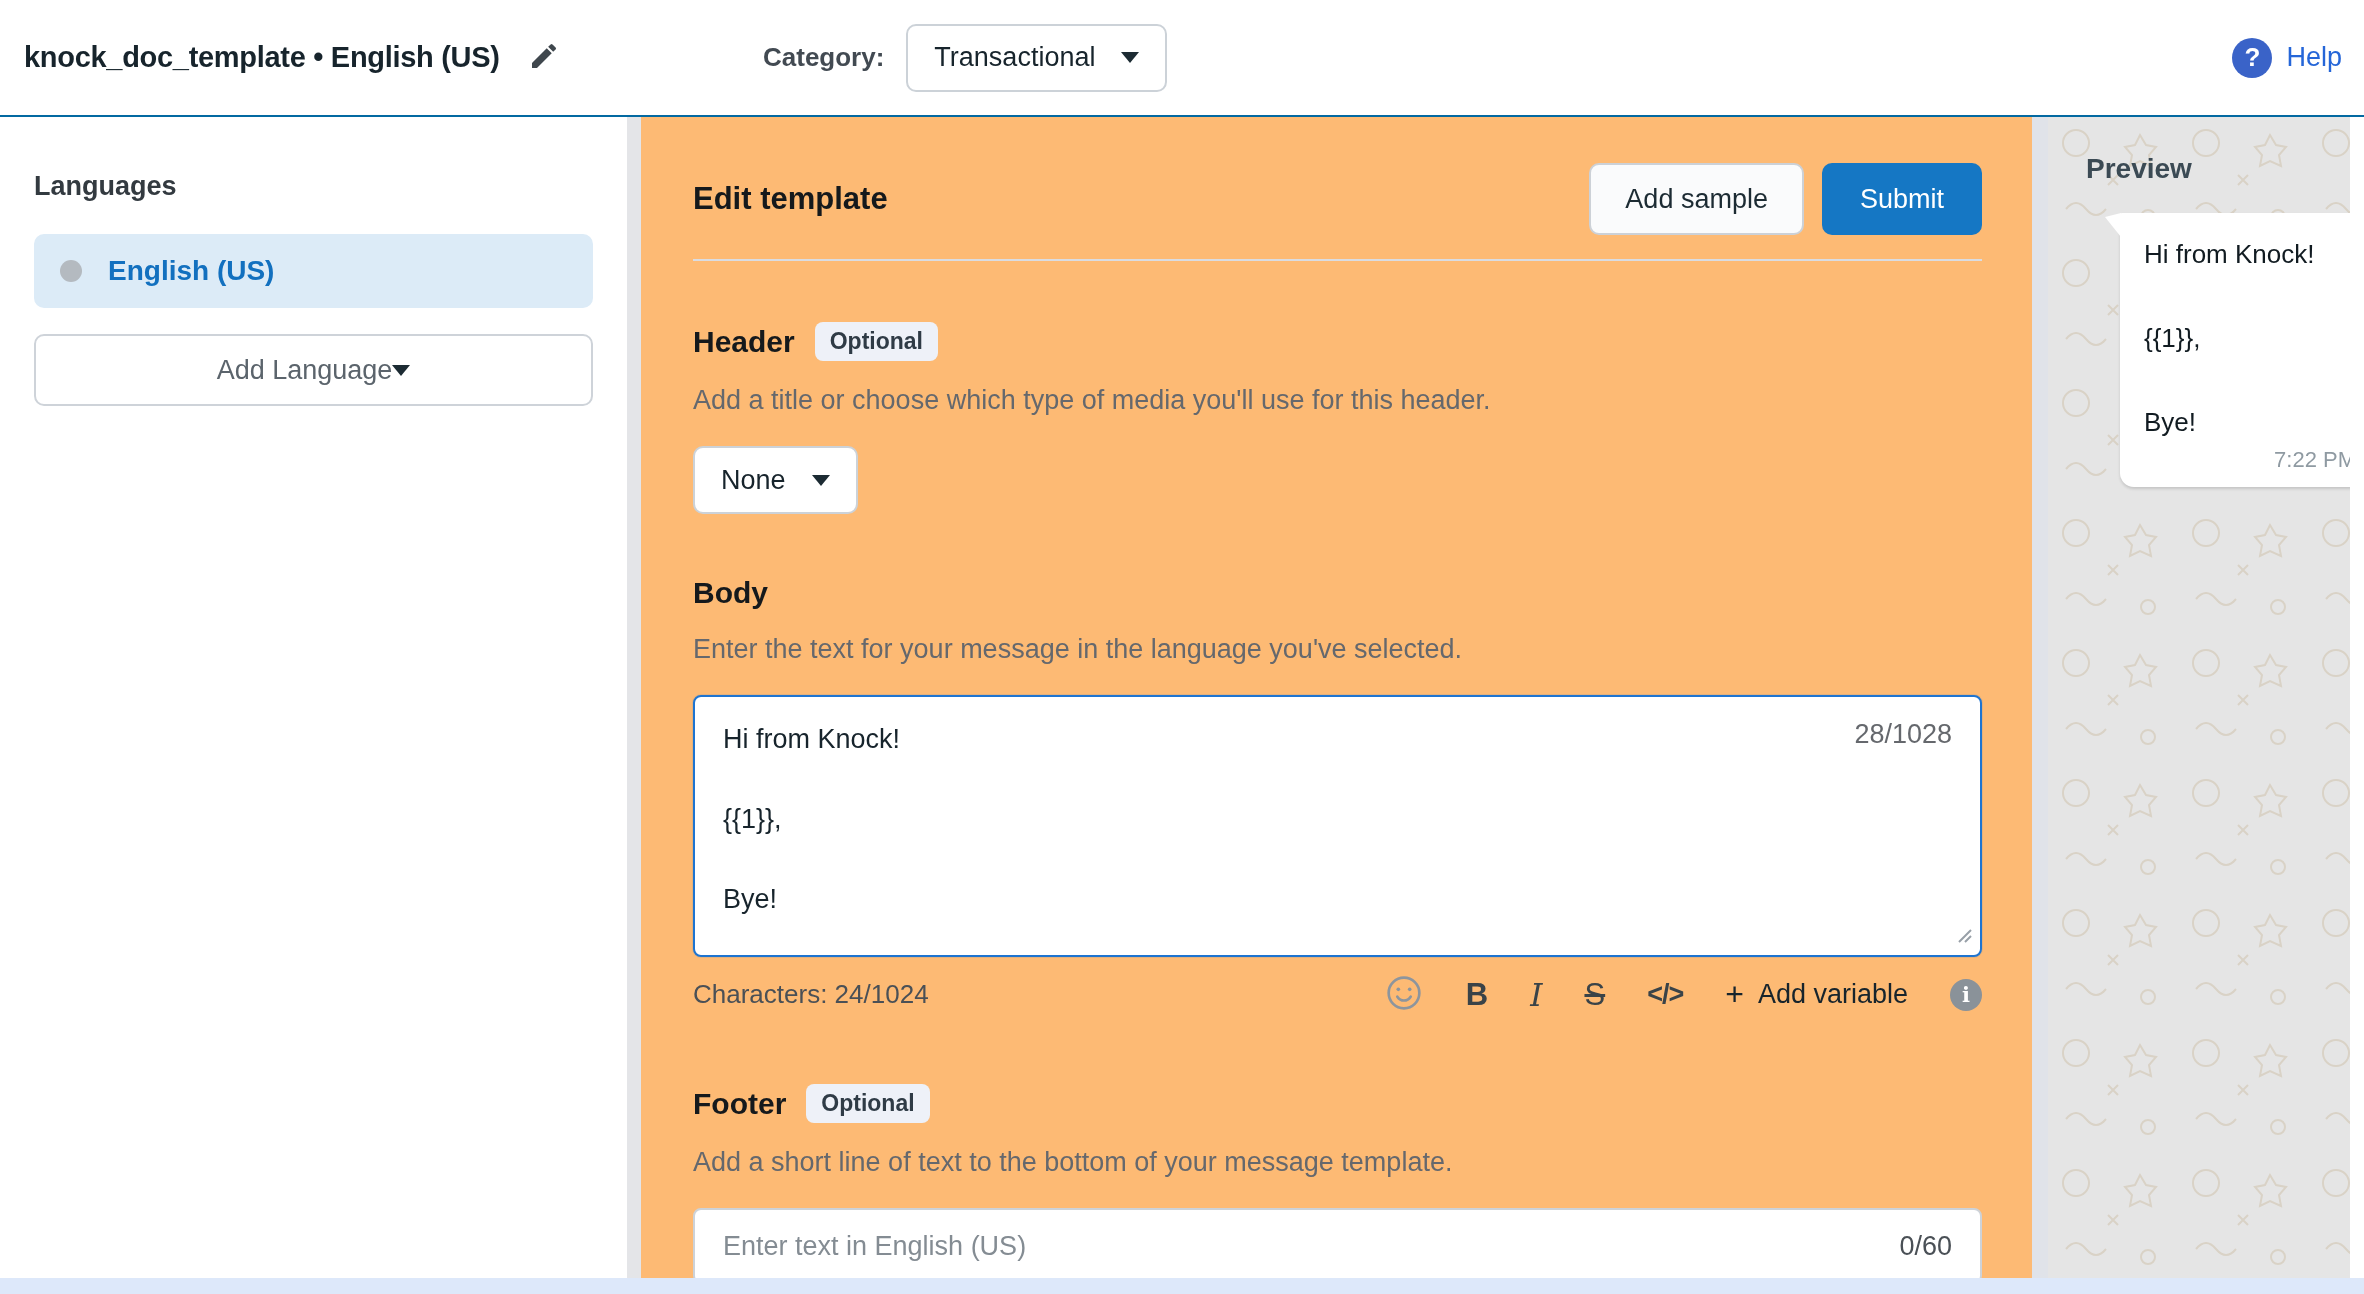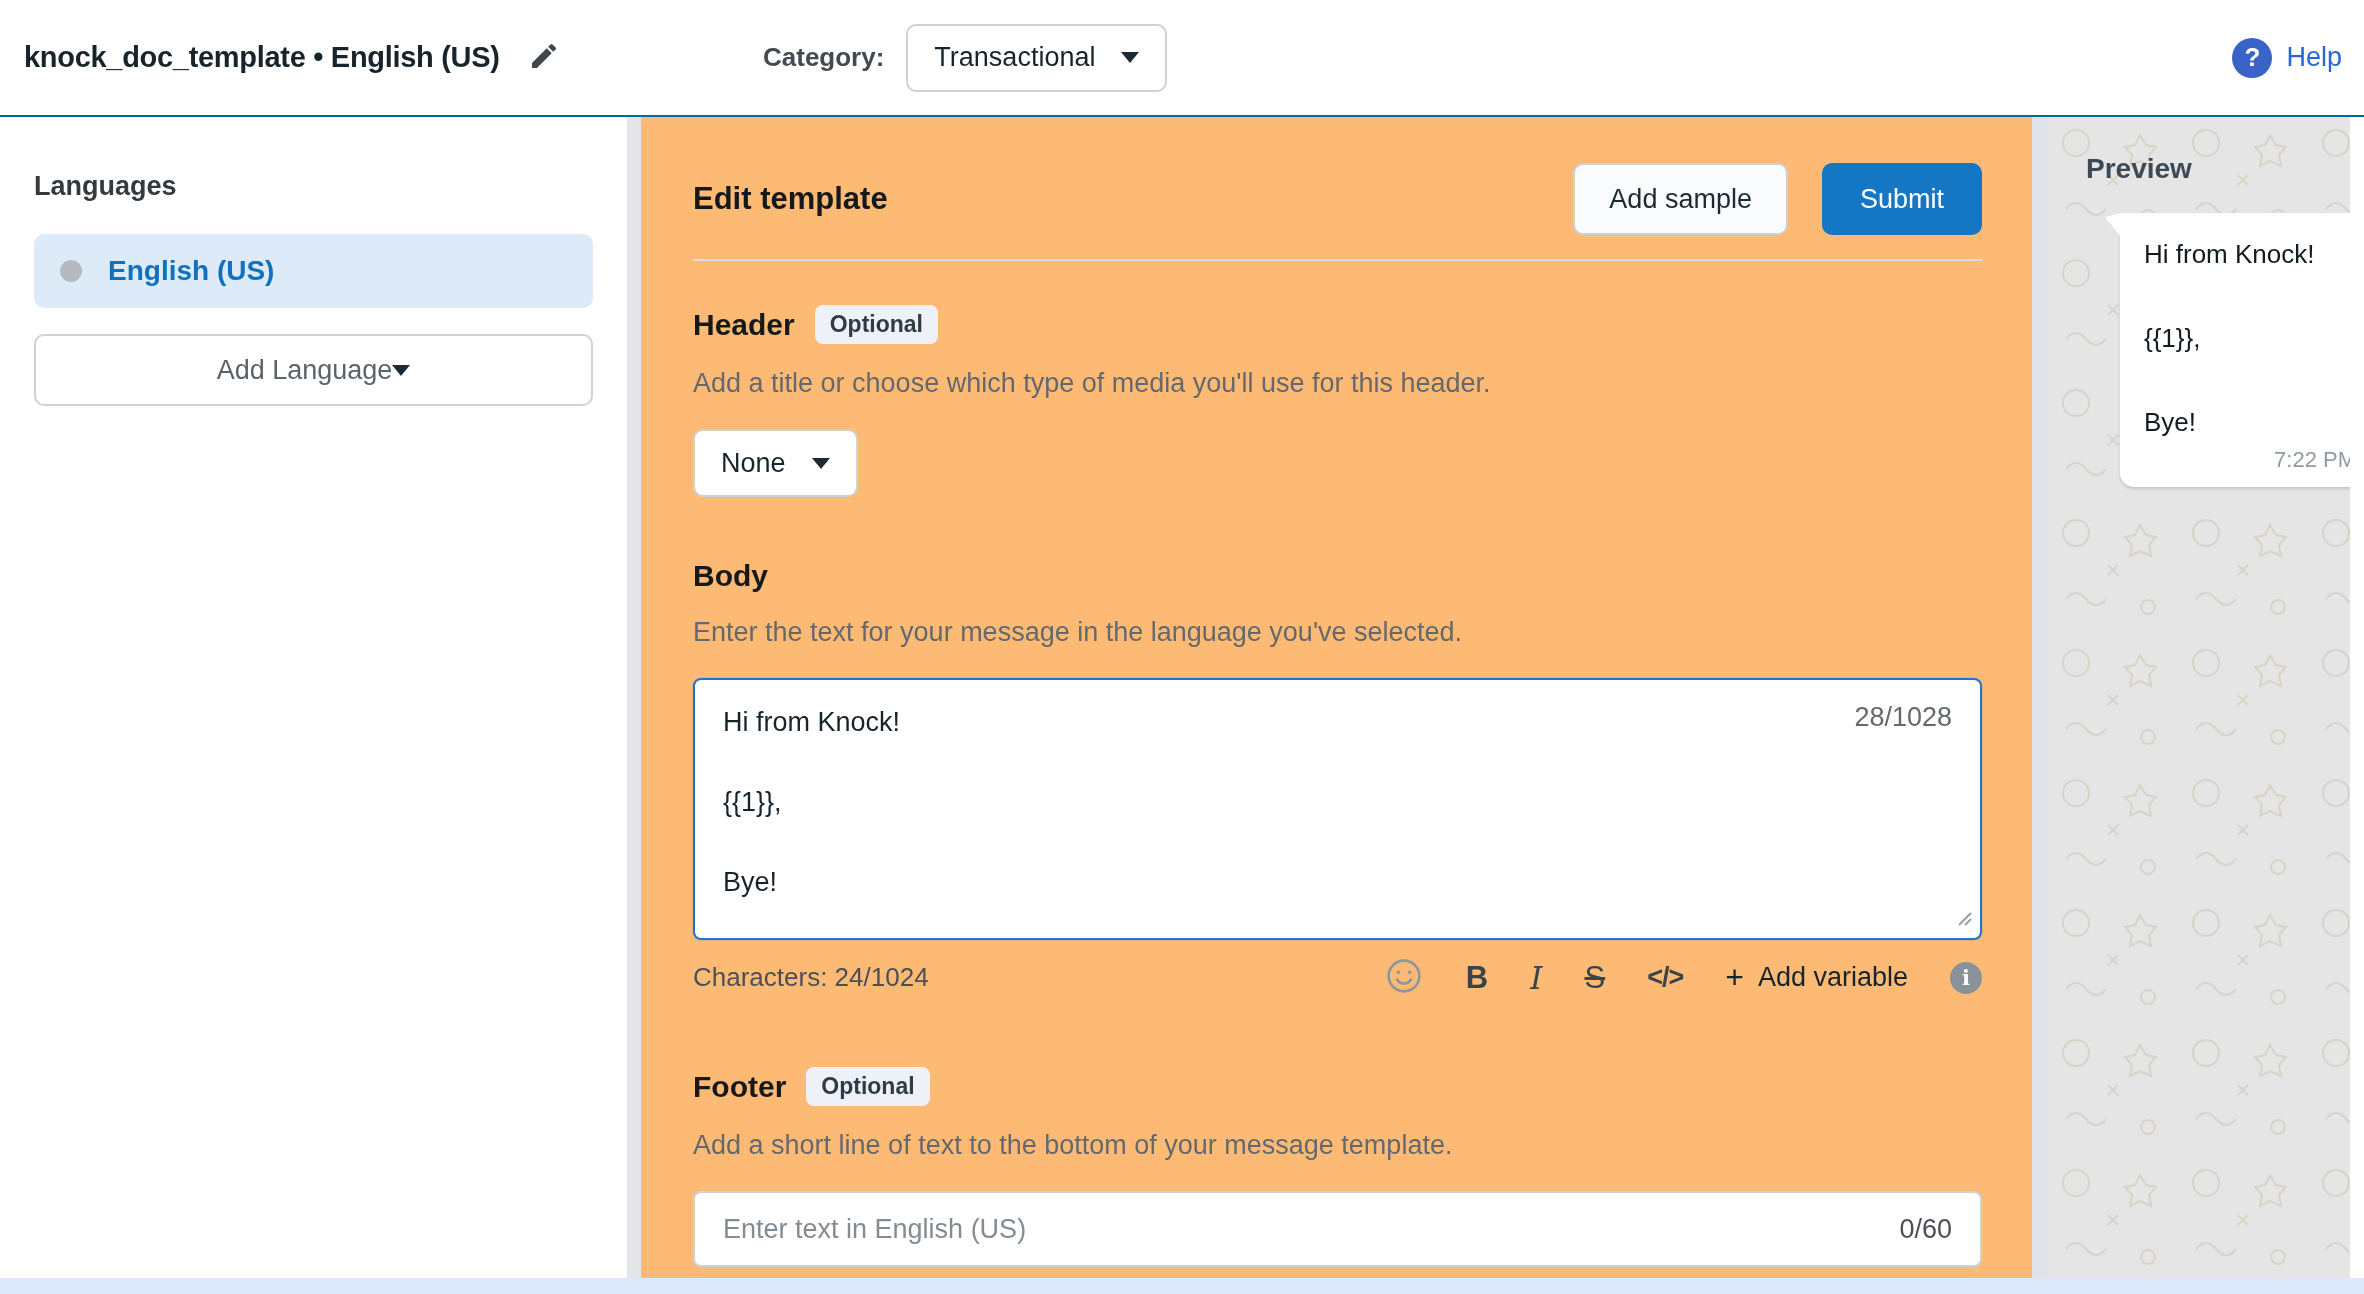--- a/index.html
+++ b/index.html
@@ -38,27 +38,27 @@
     display:flex; align-items:center; padding:0 26px; gap:26px; cursor:pointer; }
   .lang-dot { width:22px; height:22px; border-radius:50%; background:#b4bac0; }
   .lang-label { font-size:28px; font-weight:700; color:#1270bf; }
   .add-lang { margin-top:26px; height:72px; border:2px solid #ced3d9; border-radius:10px; background:#fff;
     display:flex; align-items:center; justify-content:center; padding:0 28px; cursor:pointer; }
   .add-lang-label { font-size:27px; color:#5b646c; }
 
   
   .edit-row { display:flex; align-items:center; }
   .edit-title { font-size:31px; font-weight:700; color:#15191c; }
-  .btn-group { margin-left:auto; display:flex; gap:34px; }
+  .btn-group { margin-left:auto; display:flex; gap:18px; }
   .btn { height:72px; border-radius:10px; font-size:27px; font-family:inherit; cursor:pointer; }
   .btn-secondary { padding:0 34px; background:#fafbfc; border:2px solid #ccd1d7; color:#1c2b33; }
   .btn-primary { padding:0 38px; background:#1577c4; border:none; color:#fff; }
   .divider { margin-top:24px; height:2px; background:#dadce1; }
 
-  .section { margin-top:44px; }
+  .section { margin-top:61px; }
   .section-head { display:flex; align-items:center; gap:20px; }
   .section-title { font-size:30px; font-weight:700; color:#15191c; }
   .badge { background:#eef1f8; color:#2f3b46; font-size:23px; font-weight:700;
     padding:6px 15px; border-radius:8px; }
   .section-desc { margin-top:24px; font-size:27px; color:#65686d; }
 
   .none-select { margin-top:30px; }
 
   .body-box { position:relative; margin-top:30px; height:262px; border:2px solid #1e74d0; border-radius:8px;
     background:#fff; padding:22px 28px; cursor:text; box-shadow:0 0 0 1px rgba(30,116,208,.12); }

